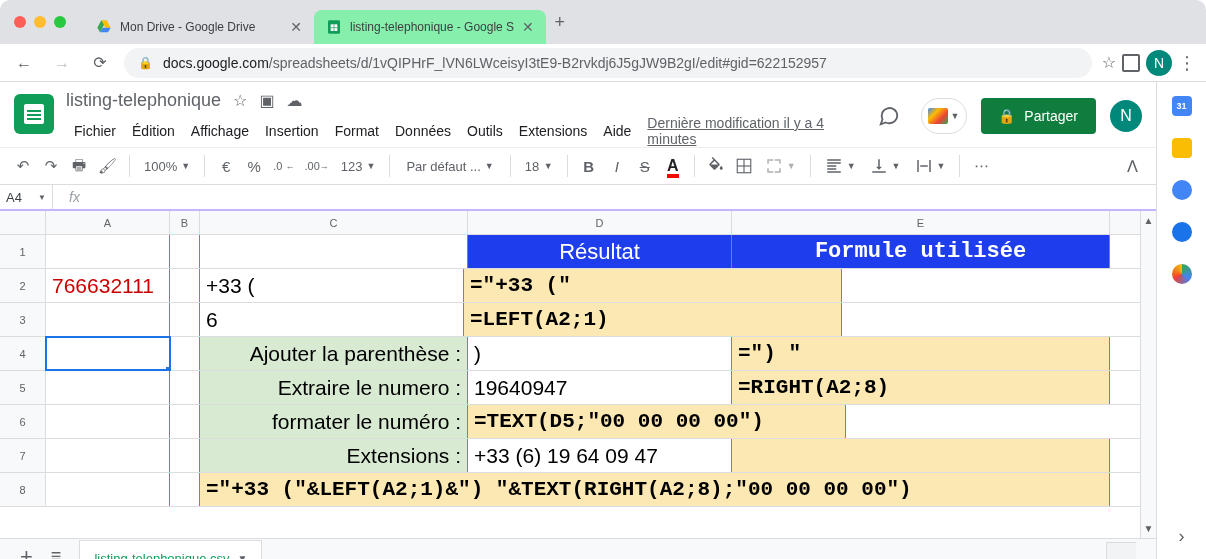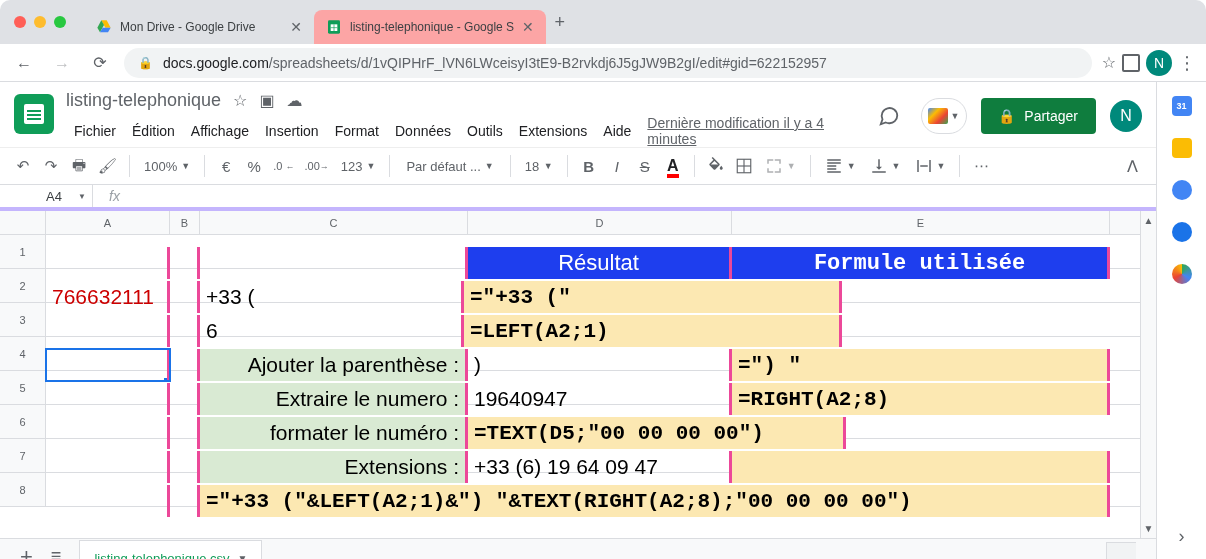--- a/index.html
+++ b/index.html
@@ -3,21 +3,21 @@
 <meta charset="utf-8">
 <style>
   * { box-sizing: border-box; margin: 0; padding: 0; }
   body { font-family: Arial, sans-serif; font-size: 13px; background: #fff; overflow: hidden; width: 1206px; height: 559px; }
 
   
   .browser-chrome { background: #dfe1e5; height: 44px; display: flex; align-items: center; padding: 0 10px; border-radius: 10px 10px 0 0; }
   .mac-dots { display: flex; gap: 8px; margin-right: 18px; margin-left: 4px;}
   .dot { width: 12px; height: 12px; border-radius: 50%; }
   .dot.red { background: #ff5f57; } .dot.yellow { background: #febc2e; } .dot.green { background: #28c840; }
-  .tab { height: 34px; background: #fca5a5; border-radius: 8px 8px 0 0; display: flex; align-items: center; padding: 0 12px; gap: 8px; font-size: 12px; color: #3c4043; margin-top: 10px; min-width: 230px; position: relative;}
+  .tab { height: 34px; background: #86efac; border-radius: 8px 8px 0 0; display: flex; align-items: center; padding: 0 12px; gap: 8px; font-size: 12px; color: #3c4043; margin-top: 10px; min-width: 230px; position: relative;}
   .tab.inactive { background: transparent; }
   .tab .favicon { width: 16px; height: 16px; display:flex; align-items:center; justify-content:center; font-size:14px;}
   .tab .tab-close { margin-left: auto; color:#5f6368; font-size:14px;}
   .new-tab { width: 28px; height: 28px; display:flex; align-items:center; justify-content:center; color:#5f6368; font-size:18px;}
 
   .addr-bar { height: 38px; background: #fff; display: flex; align-items: center; padding: 0 10px; gap: 10px; border-bottom: 1px solid #dadce0;}
   .nav-icon { width: 28px; height: 28px; display:flex; align-items:center; justify-content:center; color:#5f6368; font-size:16px; border-radius:50%;}
   .url-box { flex: 1; background: #f1f3f4; border-radius: 20px; height: 30px; display:flex; align-items:center; padding: 0 14px; gap:10px; color:#5f6368; font-size:14px;}
   .url-box .lock { font-size:12px; }
   .url-text { white-space: nowrap; overflow:hidden; }
@@ -48,36 +48,36 @@
   .tb-sep { width:1px; height:22px; background:#dadce0; margin:0 6px;}
   .tb-btn { min-width:26px; height:26px; display:flex; align-items:center; justify-content:center; border-radius:2px; font-size:15px; padding:0 4px;}
   .tb-dd { display:flex; align-items:center; gap:4px; padding:0 6px; font-size:13px;}
   .tb-dd .caret { font-size:9px; color:#5f6368;}
   .font-box { border: none; min-width:100px; display:flex; align-items:center; justify-content:space-between; padding:0 8px;}
   .size-box { min-width:40px; justify-content:space-between; display:flex; align-items:center; padding:0 6px;}
   .text-color-A { position:relative; font-weight:bold; font-size:16px; color:#202124;}
   .text-color-A::after { content:''; position:absolute; bottom:-3px; left:0; right:0; height:4px; background:#ff0000;}
 
   
-  .fx-row { height:26px; border-bottom:4px solid #c4b5fd; display:flex; align-items:stretch;padding-left:40px;}
+  .fx-row { height:26px; border-bottom:2px solid #c4b5fd; display:flex; align-items:stretch;}
   .name-box { width:53px; border-right:1px solid #dadce0; display:flex; align-items:center; padding:0 6px; font-size:13px; color:#3c4043; justify-content:space-between;}
   .name-box .caret { font-size:8px; color:#5f6368;}
   .fx-symbol { width:44px; display:flex; align-items:center; justify-content:center; font-style:italic; color:#9aa0a6; font-size:14px; border-right:1px solid transparent;}
   .fx-input { flex:1; padding:0 6px;}
 
   
   .grid-wrap { display:flex; height: calc(559px - 44px - 38px - 56px - 38px - 26px - 30px); position:relative; }
   .main-grid { flex:1; overflow:hidden; position:relative;}
   .col-headers { display:flex; height:24px; background:#f8f9fa; border-bottom:1px solid #dadce0;}
   .corner { width:46px; border-right:1px solid #dadce0; background:#f8f9fa;}
   .col-h { border-right:1px solid #dadce0; display:flex; align-items:center; justify-content:center; font-size:11px; color:#5f6368; background:#f8f9fa;}
   .rows { }
   .row { display:flex; height:34px; border-bottom:1px solid #dadce0;}
   .row-h { width:46px; border-right:1px solid #dadce0; background:#f8f9fa; display:flex; align-items:center; justify-content:center; font-size:11px; color:#5f6368;}
-  .cell { border-right:3px solid #ec4899; display:flex; align-items:center; padding:16px 6px; font-size:21px; overflow:hidden; white-space:nowrap;margin-top:12px;}
+  .cell { border-right:1px solid #ec4899; display:flex; align-items:center; padding:16px 6px; font-size:21px; overflow:hidden; white-space:nowrap;}
   .c-A { width:124px; } .c-B { width:30px; } .c-C { width:268px; } .c-D { width:264px; } .c-E { width:378px; }
 
   .hdr-row .cell { font-size:22px; }
   .hdr-D { background:#1e3eee; color:#fff; justify-content:center; }
   .hdr-E { background:#1e3eee; color:#fff; justify-content:center; font-family: 'Courier New', monospace; font-weight:bold;}
   .green-bg { background:#d9ead3; }
   .yellow-bg { background:#fce8b2; }
   .mono { font-family: 'Courier New', monospace; font-weight:bold;}
   .red-text { color:#cc0000; }
   .right-align { justify-content:flex-end; }

